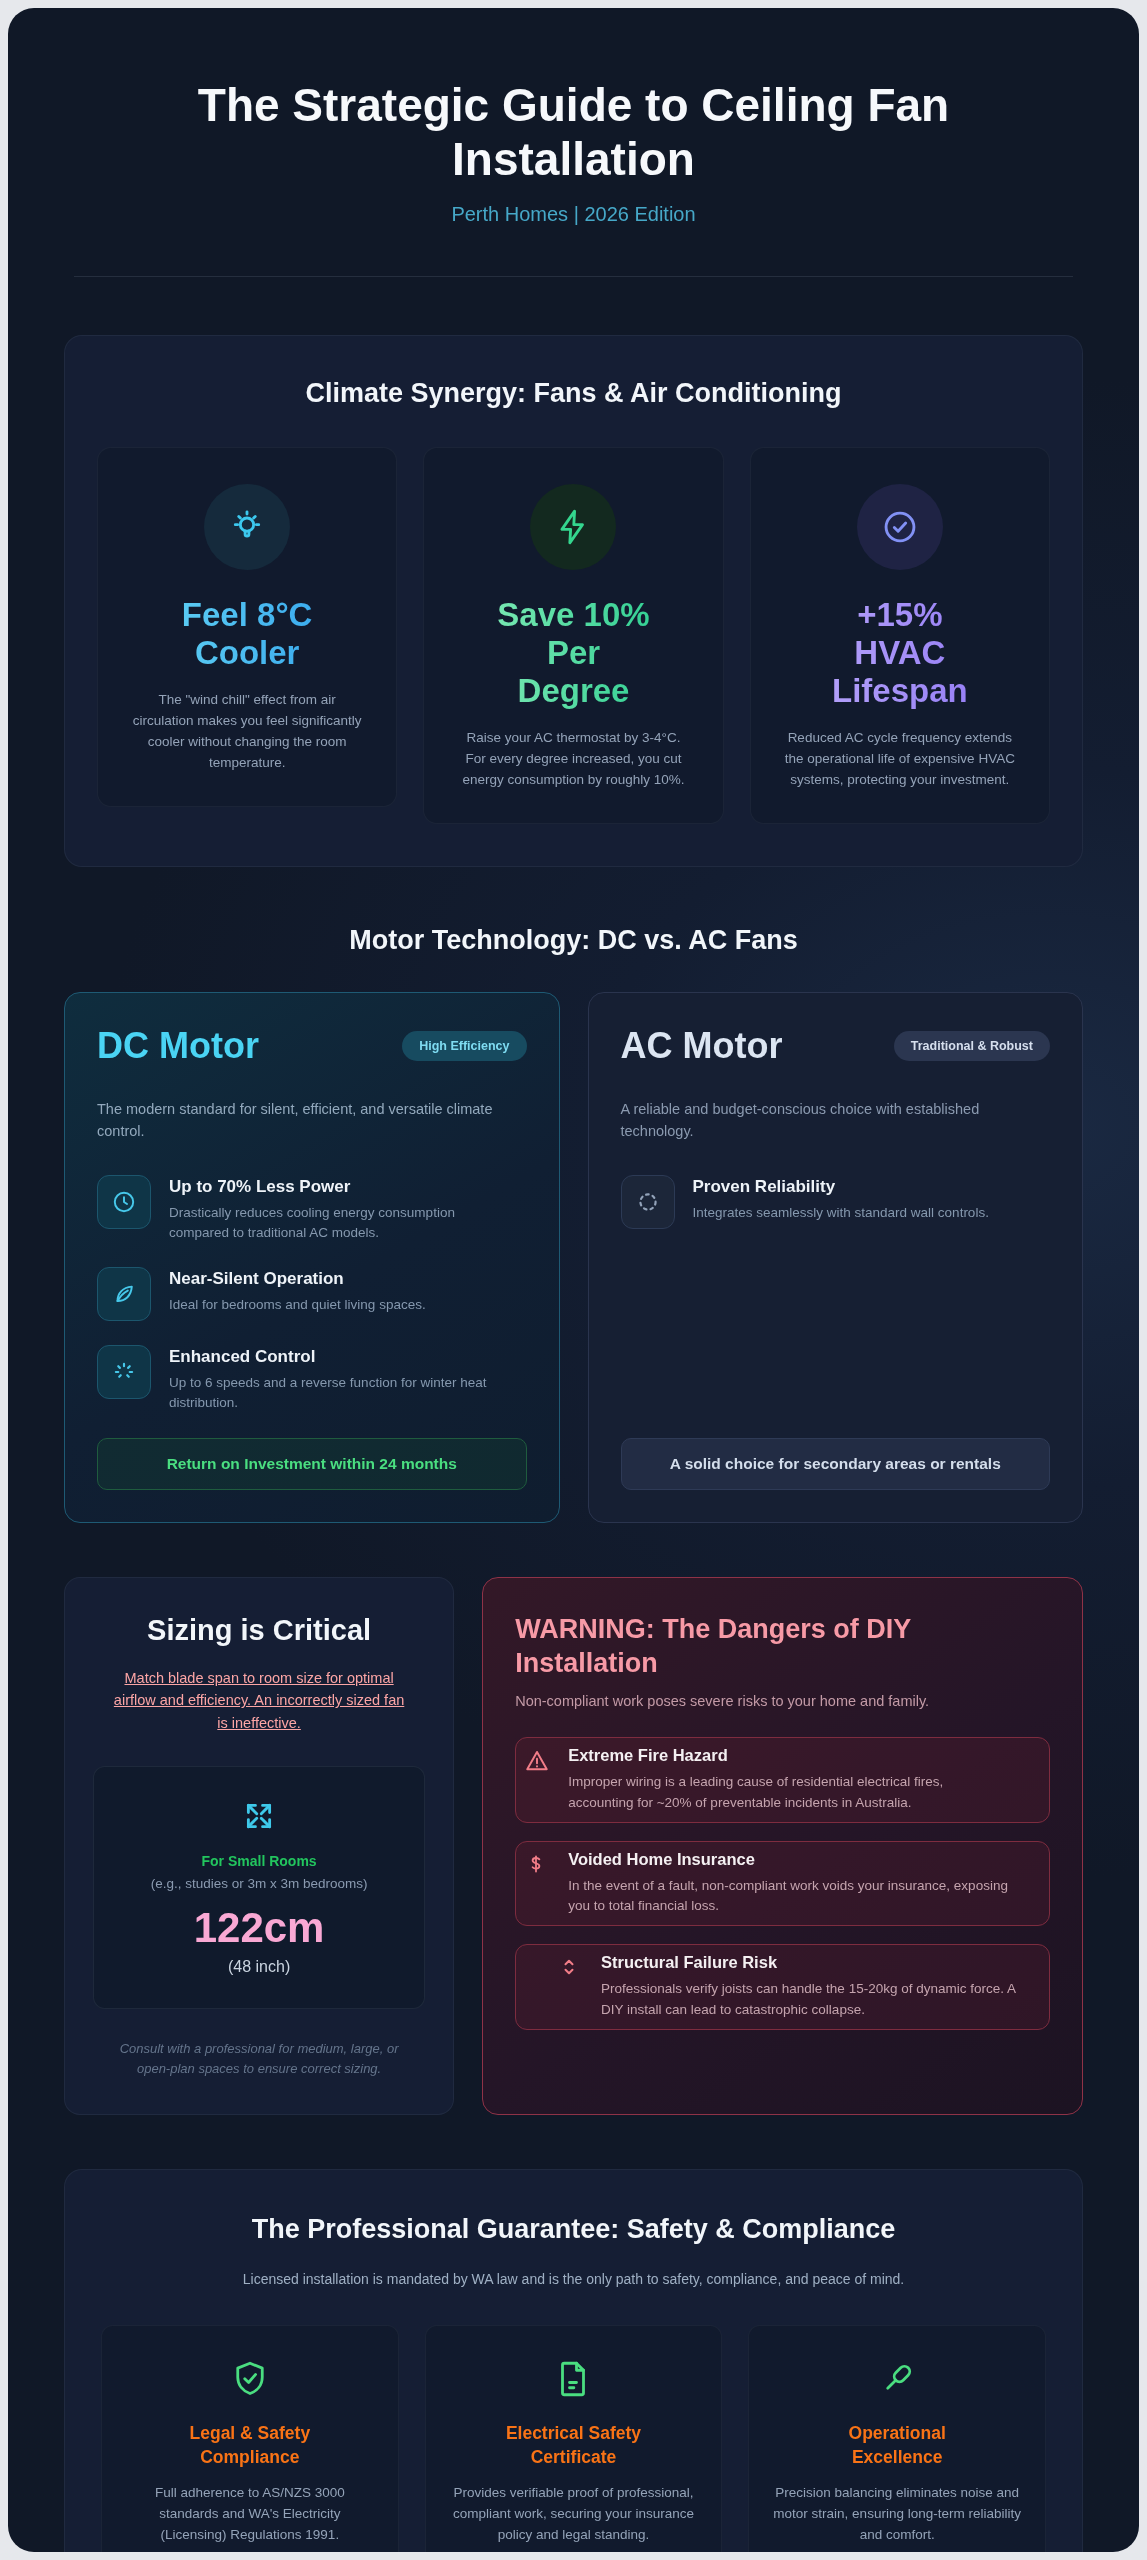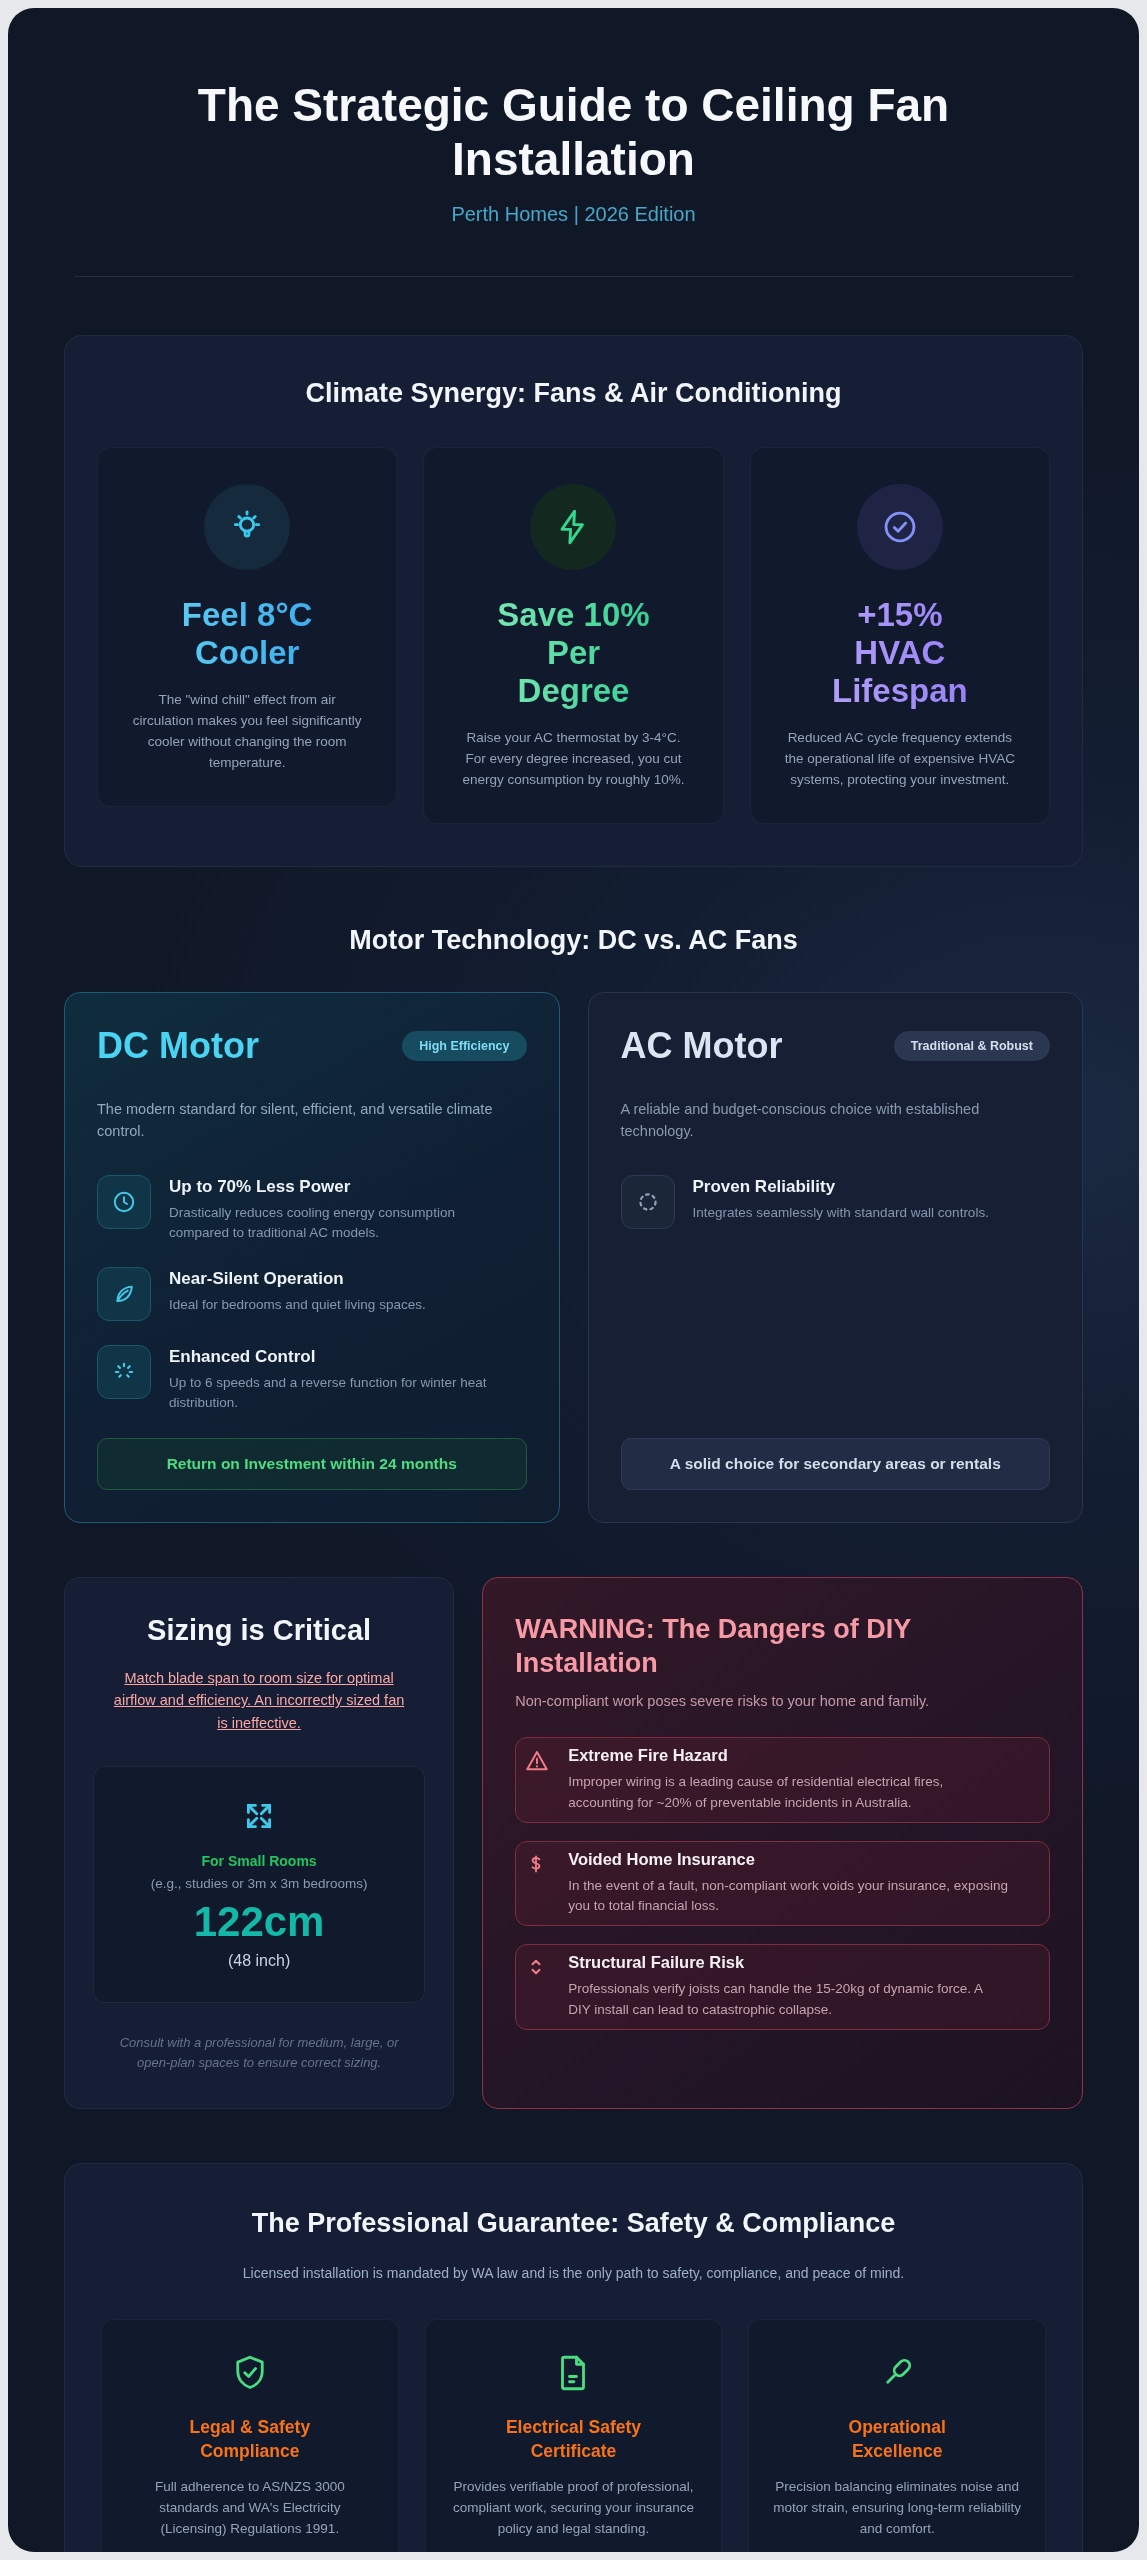--- a/index.html
+++ b/index.html
@@ -73,29 +73,29 @@
 
   
   .row3 { display:grid; grid-template-columns:1fr 1.54fr; gap:28px; margin-top:54px; }
   .sizing-card { background:#151e34; border:1px solid rgba(148,163,184,0.09); border-radius:16px; padding:36px 28px; text-align:center; }
   .sizing-heading { color:#f2f6fa; font-size:29px; font-weight:bold; margin-bottom:20px; }
   .sizing-body { font-size:14.5px; color:#fca5a5; line-height:1.55; max-width:300px; margin:0 auto;text-decoration:underline; }
   .sizing-box { margin-top:32px; background:#101a2c; border:1px solid rgba(148,163,184,0.11); border-radius:12px; padding:32px 18px; }
   .expand-wrap { color:#3ec9ea; margin-bottom:20px; }
   .room-label { font-size:14px; font-weight:bold; color:#22c55e; }
   .room-example { font-size:13.5px; color:#8a9ab0; margin-top:7px; }
-  .size-cm { font-size:42px; font-weight:bold; color:#14b8a6; margin-top:7px; }
+  .size-cm { font-size:42px; font-weight:bold; color:#f9a8d4; margin-top:13px; }
   .size-inch { font-size:16px; color:#cbd5e1; margin-top:6px; }
   .sizing-note { margin-top:30px; font-style:italic; font-size:13px; color:#64748b; line-height:1.5; max-width:300px; margin-left:auto; margin-right:auto; }
 
   .warning-card { background:linear-gradient(145deg,#331827 0%,#241527 55%,#1c1322 100%); border:1px solid #8f3247; border-radius:16px; padding:34px 32px; }
   .warning-heading { font-size:27px; font-weight:bold; color:#f79aa6; line-height:1.28; margin-bottom:12px; max-width:470px; }
   .warning-sub { font-size:14.5px; color:#c39aa6; margin-bottom:28px; }
   .warning-item { background:rgba(136,35,55,0.16); border:1px solid #7e2c3f; border-radius:12px; padding:8px; display:flex; gap:18px; margin-bottom:18px; }
-  .warning-item:last-child { margin-bottom:0; }
+  .warning-item:last-child { margin-bottom:0;justify-content:flex-end; }
   .warning-icon { flex:none; width:26px; color:#f27d88; padding-top:2px; }
   .warning-title { font-size:16.5px; font-weight:bold; color:#f4f0f2; margin-bottom:7px; }
   .warning-desc { font-size:13.5px; color:#c5a4ae; line-height:1.55; max-width:440px; }
 
   
   .guarantee-section { margin-top:54px; padding:44px 36px; }
   .guarantee-sub { text-align:center; font-size:14px; color:#9fb0c4; margin-top:26px; }
   .guarantee-grid { display:grid; grid-template-columns:repeat(3,1fr); gap:26px; margin-top:38px; }
   .g-card { background:#111a2d; border:1px solid rgba(148,163,184,0.08); border-radius:12px; padding:32px 24px; text-align:center; }
   .g-icon { color:#4ade80; margin-bottom:22px; }

